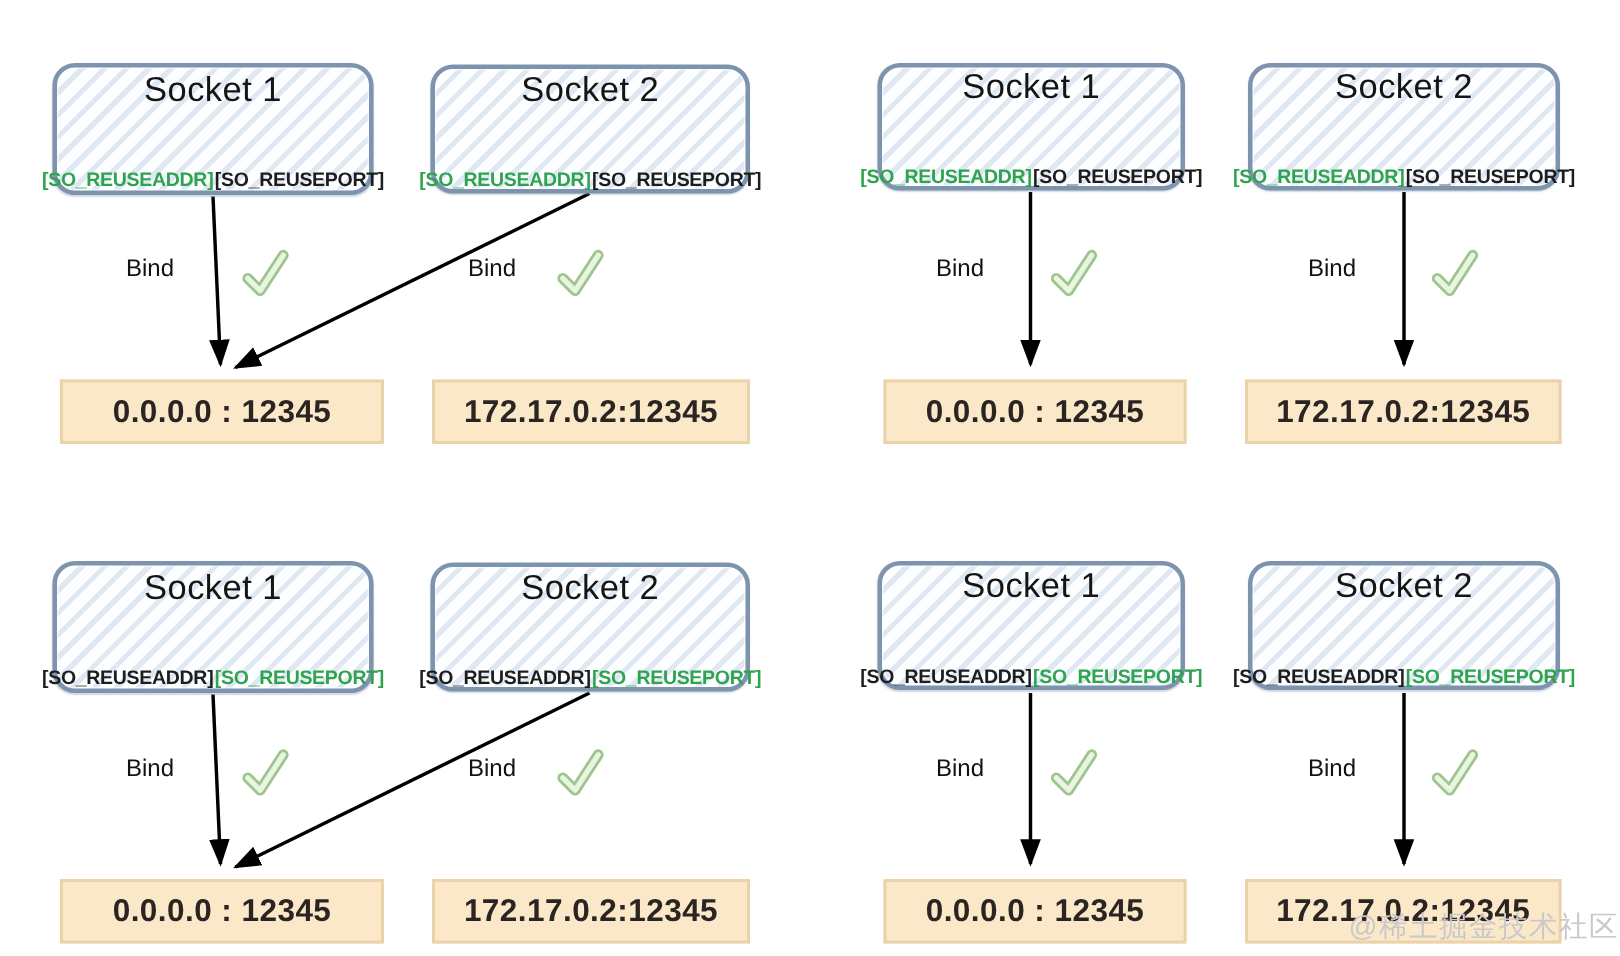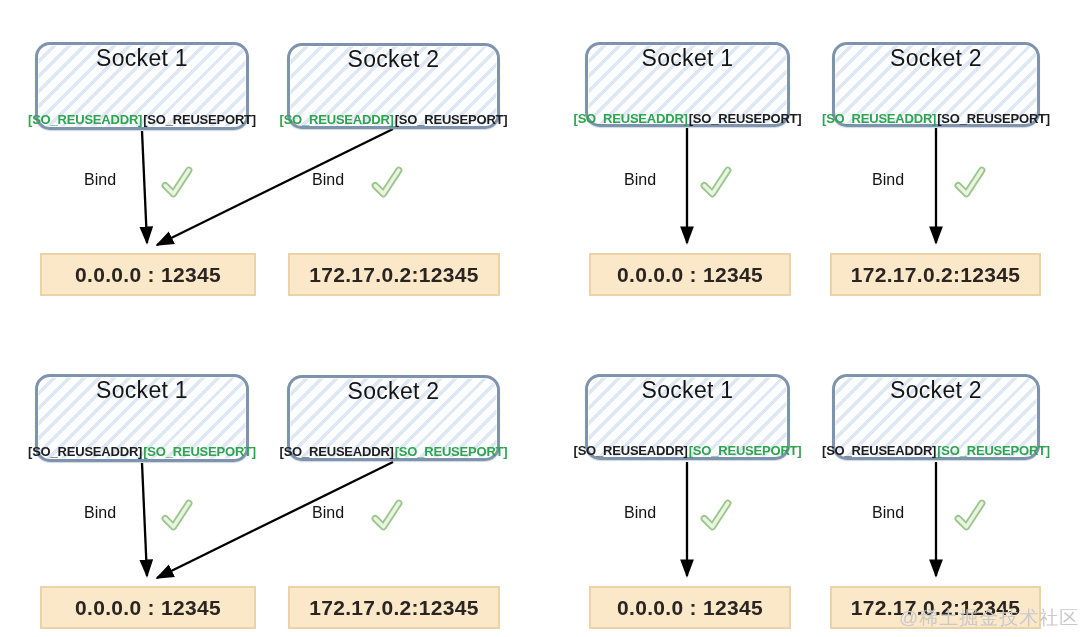--- a/index.html
+++ b/index.html
@@ -8,21 +8,21 @@
     font-family:"Liberation Sans", sans-serif;
   }
   .arrows{position:absolute;left:0;top:0;width:1080px;height:637px;pointer-events:none;}
   .socket{
     position:absolute;box-sizing:border-box;
     border:3px solid #7e93ae;border-radius:15px;
     background:
       repeating-linear-gradient(135deg, rgba(198,213,233,.55) 0 3.5px, rgba(255,255,255,0) 3.5px 10.5px),
       #fdfeff;
     box-shadow:0 1px 1px rgba(120,140,165,.35), inset 0 0 0 1px rgba(255,255,255,.6);
-    display:flex;flex-direction:column;align-items:center;justify-content:space-between;gap:7px;
+    display:flex;flex-direction:column;align-items:center;justify-content:center;gap:7px;
   }
   .socket-title{font-size:23px;color:#151515;letter-spacing:.3px;}
   .opts{display:flex;gap:1px;margin-top:32px;}
   .opt{font-size:13px;font-weight:bold;color:#1d1d1d;letter-spacing:-.2px;white-space:nowrap;}
   .opt.green{color:#2ea44f;}
   .bind-label{position:absolute;font-size:16px;color:#121212;}
   .check{position:absolute;width:37px;height:37px;}
   .addr{
     position:absolute;box-sizing:border-box;height:43px;
     background:#fbe8c9;border:2px solid #ecd2a8;

